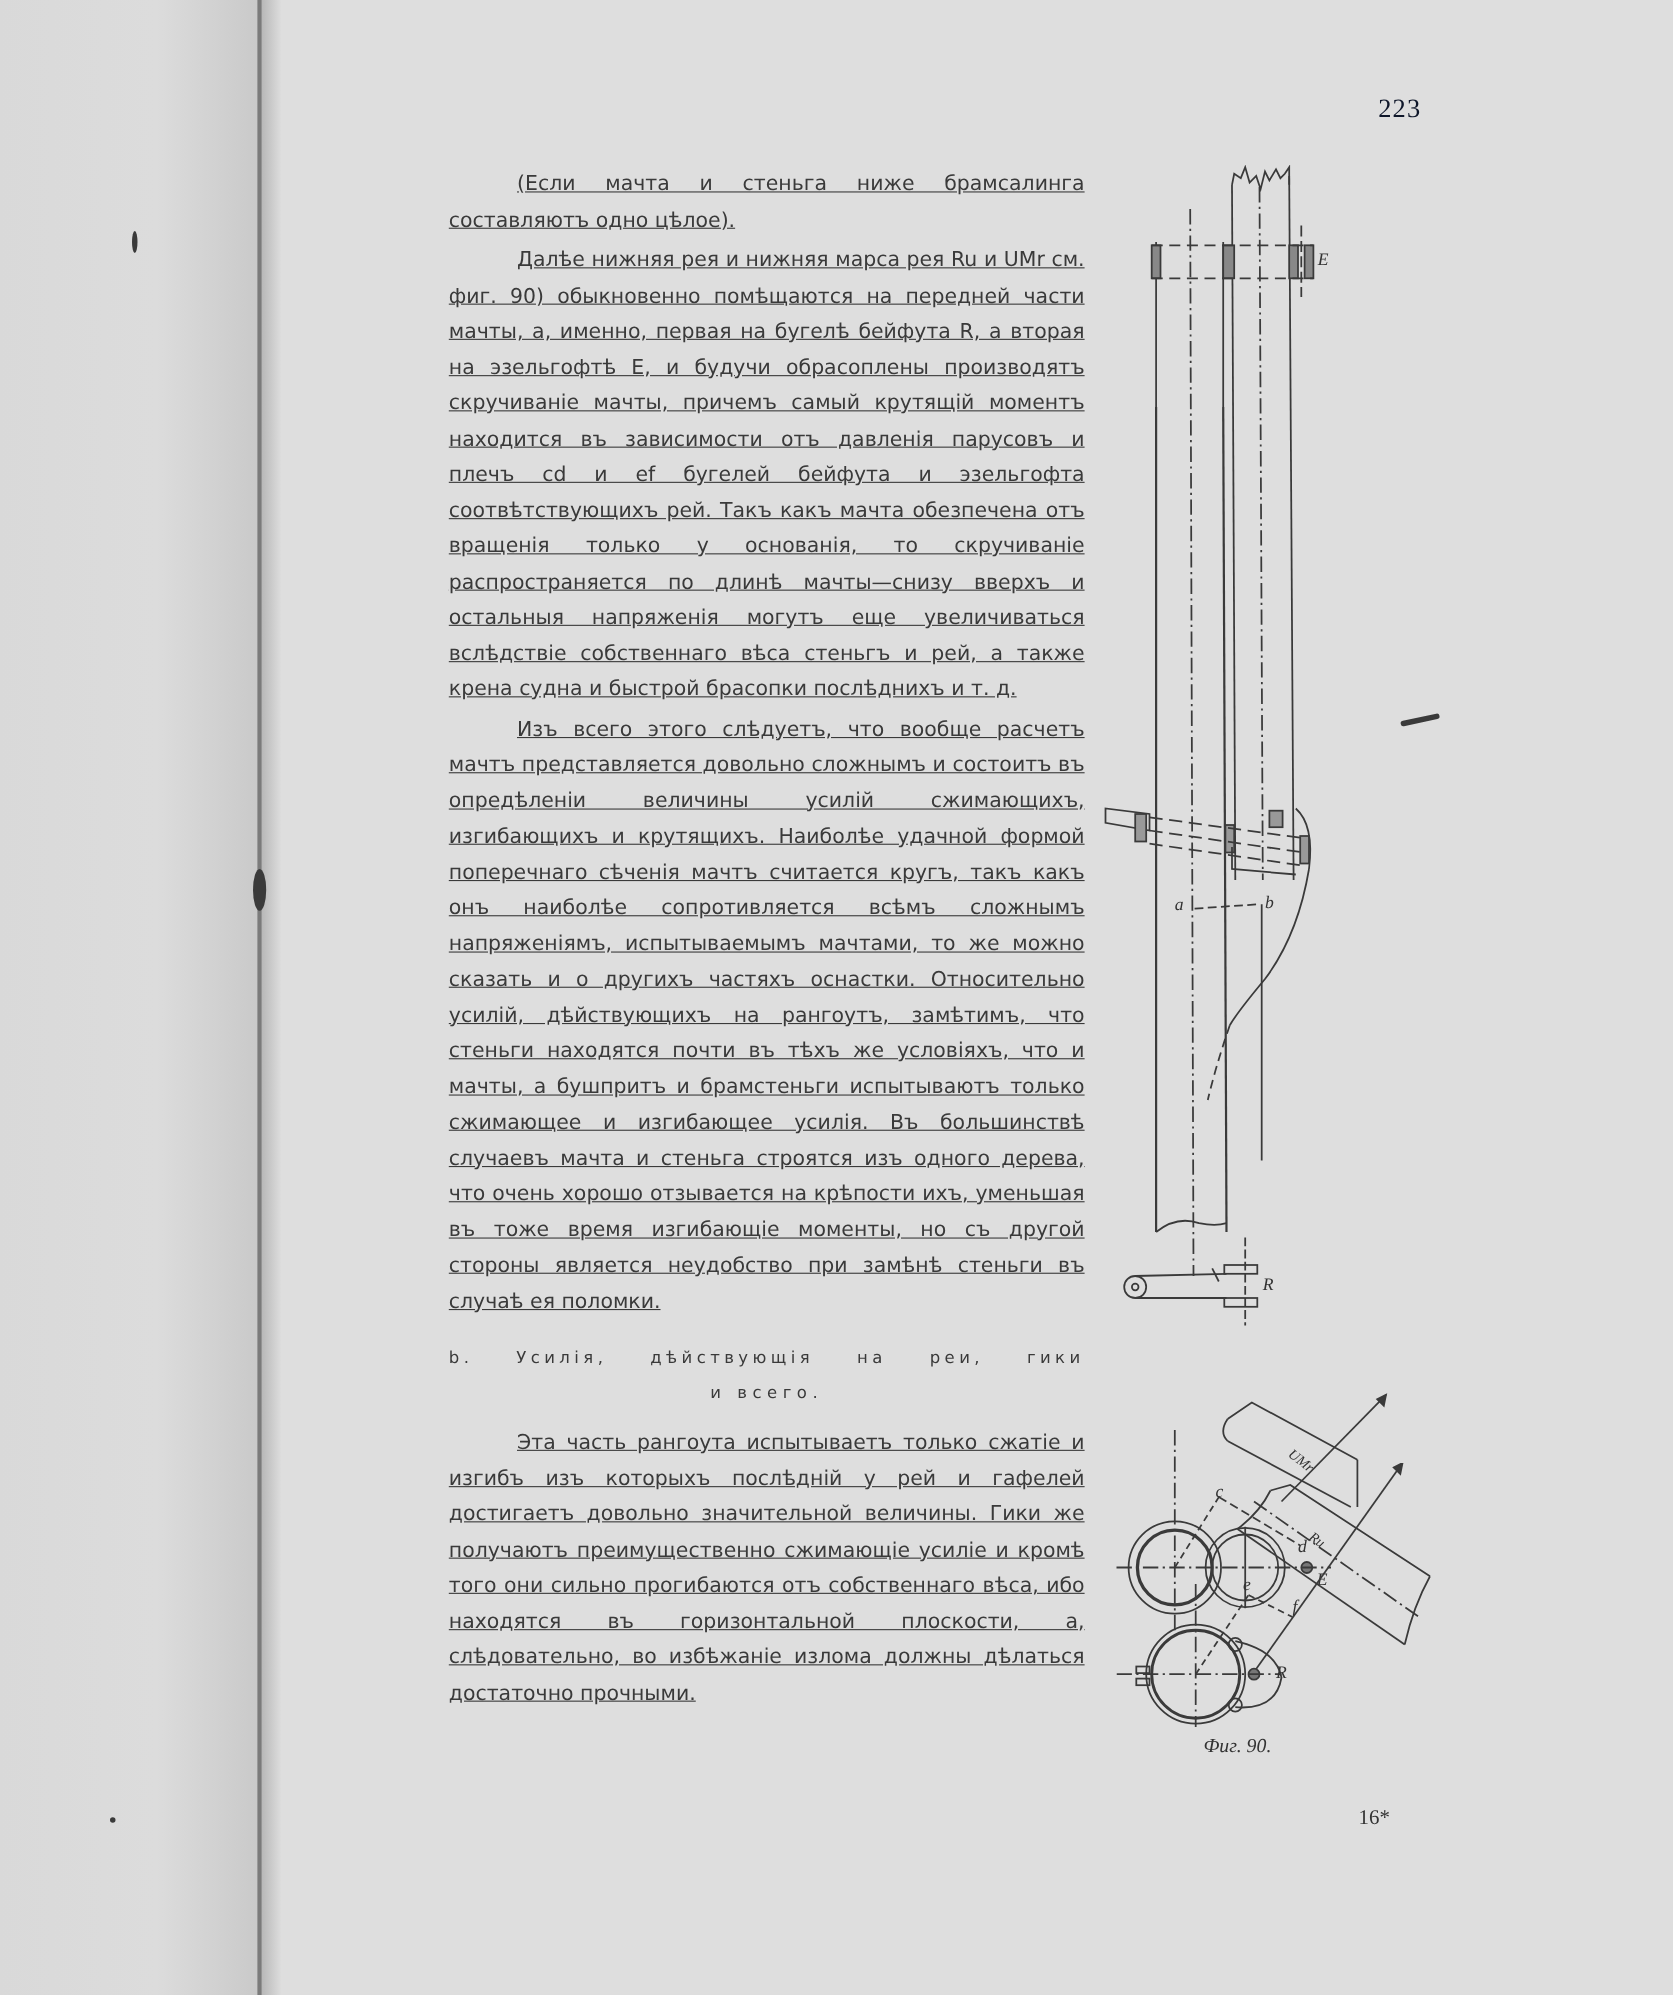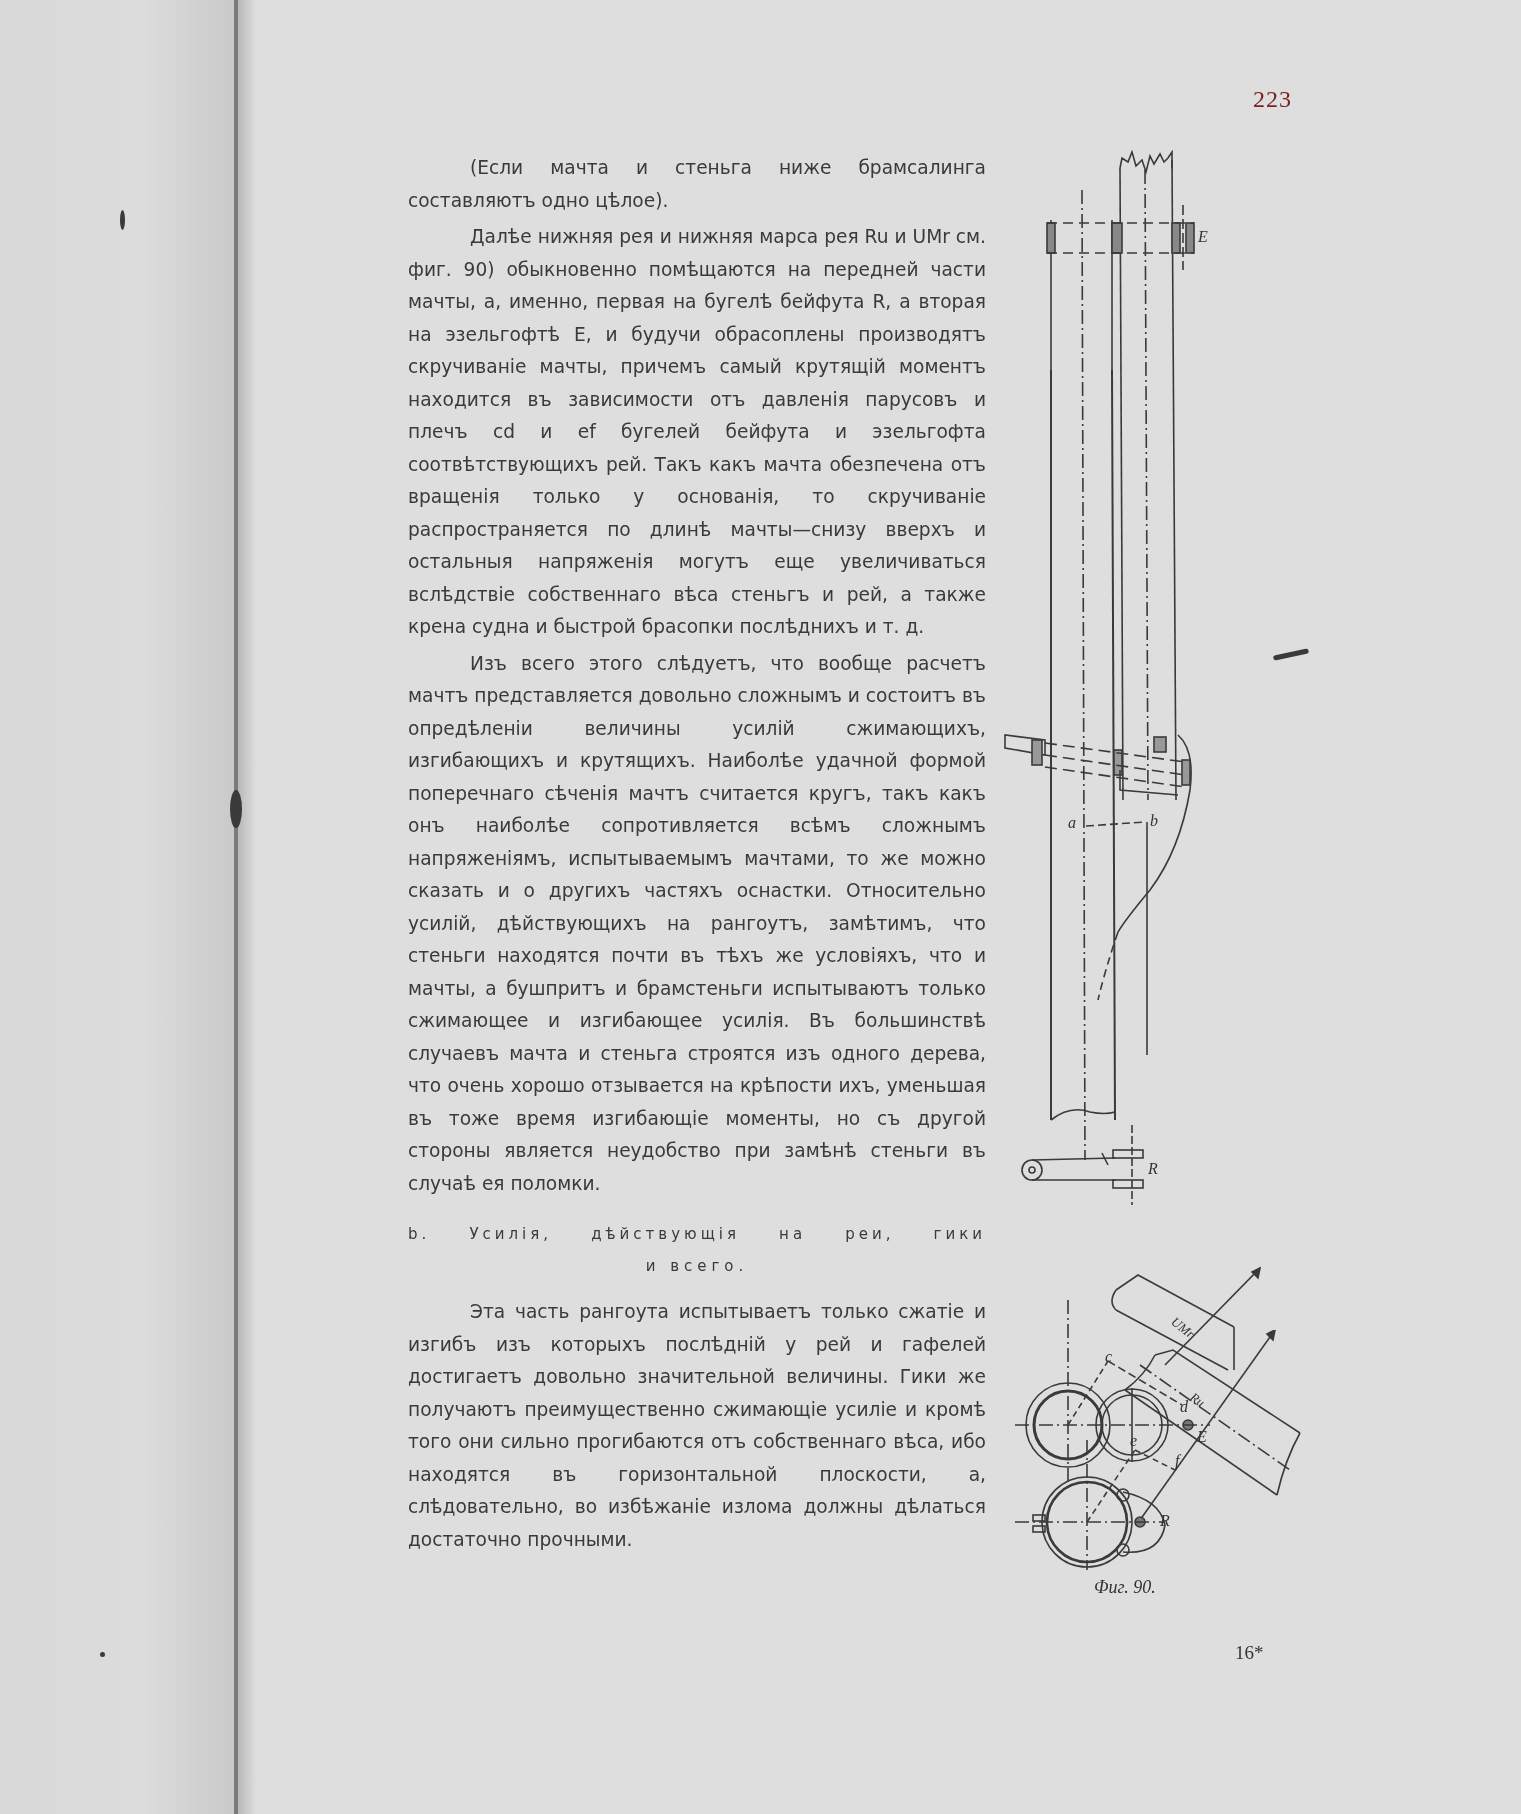--- a/index.html
+++ b/index.html
@@ -20,29 +20,29 @@
   .gutter-shadow {
     position:absolute; left:238px; top:0; width:18px; height:1814px;
     background:linear-gradient(to right, #b8b8b8, rgba(220,220,220,0));
   }
   .right-page {
     position:absolute; left:238px; top:0; width:1283px; height:1814px;
     background:#dedede;
   }
   .page-number {
     position:absolute; left:1253px; top:86px; font-size:24px;
-    font-family:"Liberation Serif", serif; color:#7f1d1d; letter-spacing:1px;
+    font-family:"Liberation Serif", serif; color:#0f172a; letter-spacing:1px;
   }
   .text-col {
     position:absolute; left:408px; top:152px; width:578px;
     font-family:"DejaVu Sans", sans-serif; font-size:18.6px;
     line-height:32.5px; color:#3a3a3a;
   }
   .para { margin:0; text-align:justify; text-align-last:left; }
-  .para.indent { text-indent:62px; }
+  .para.indent { text-indent:62px;text-decoration:underline; }
   .gap-sm { height:4px; }
   .section-heading {
     margin:18px 0 14px 0; text-align:center; letter-spacing:5px;
     font-size:15px; line-height:32px;
   }
   .section-heading .h-line { display:block; }
   .section-heading .h-line.first { text-align:justify; text-align-last:justify; letter-spacing:4px; }
   .figure {
     position:absolute; left:990px; top:150px; width:360px; height:1460px;
   }

